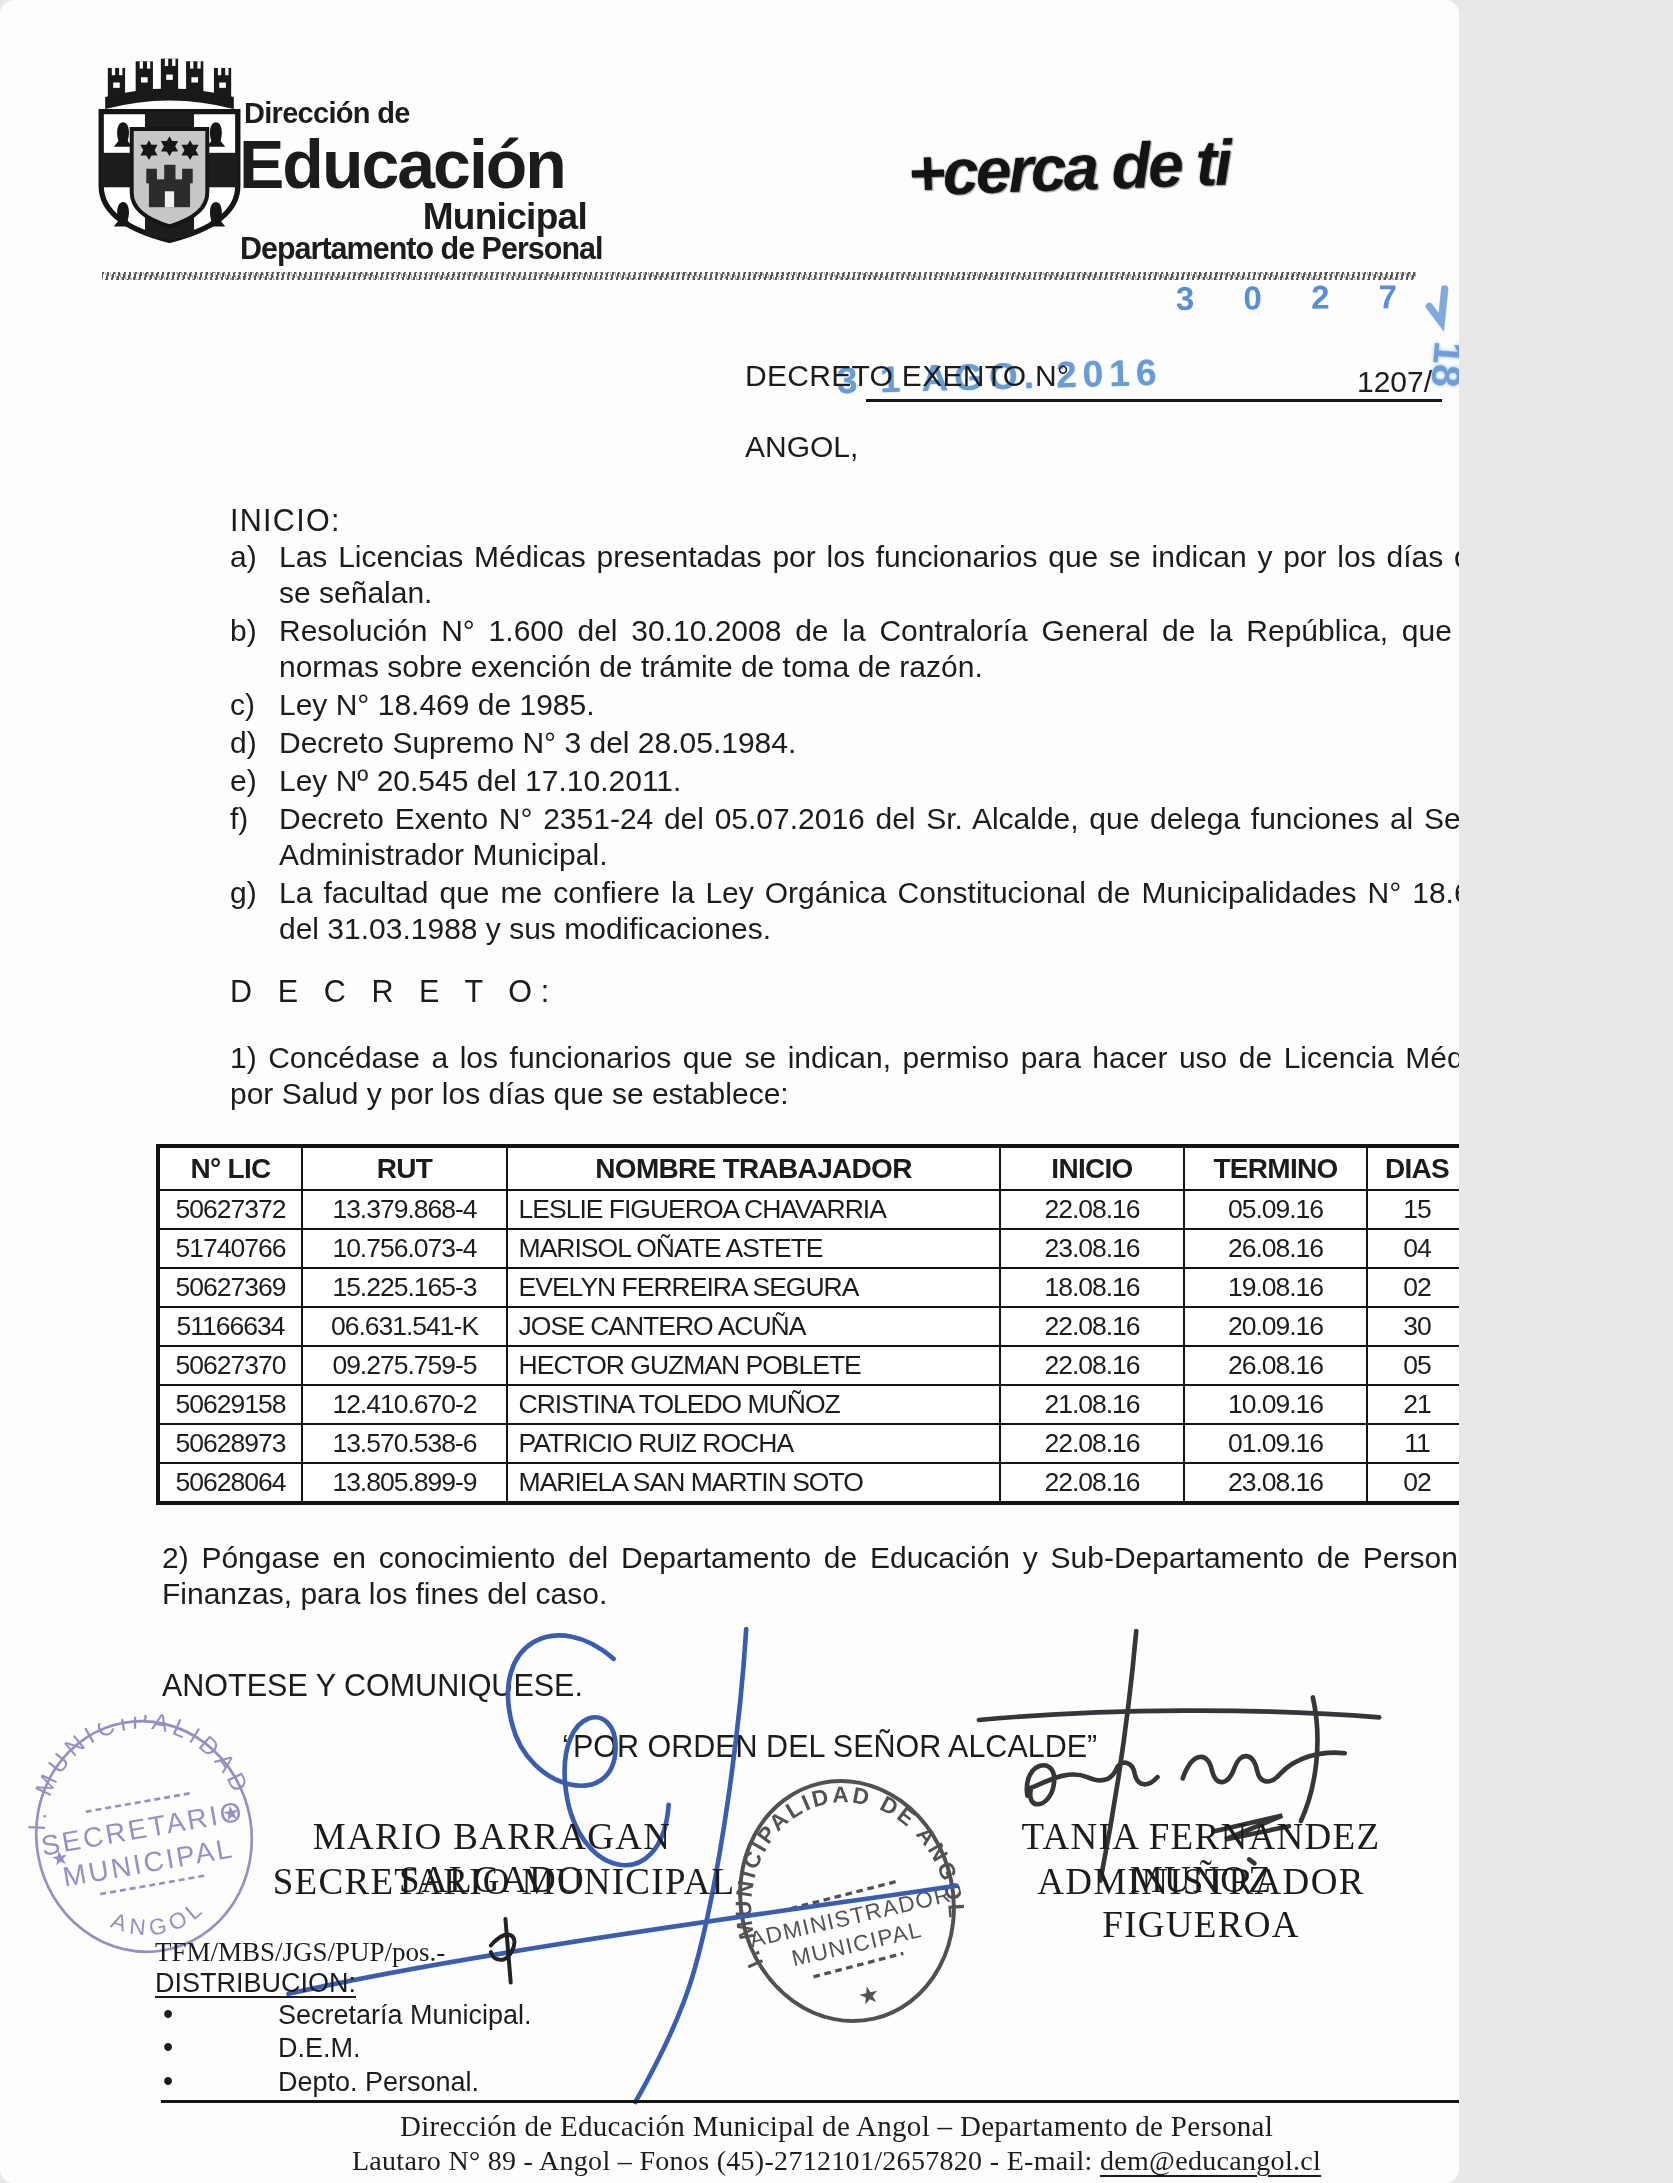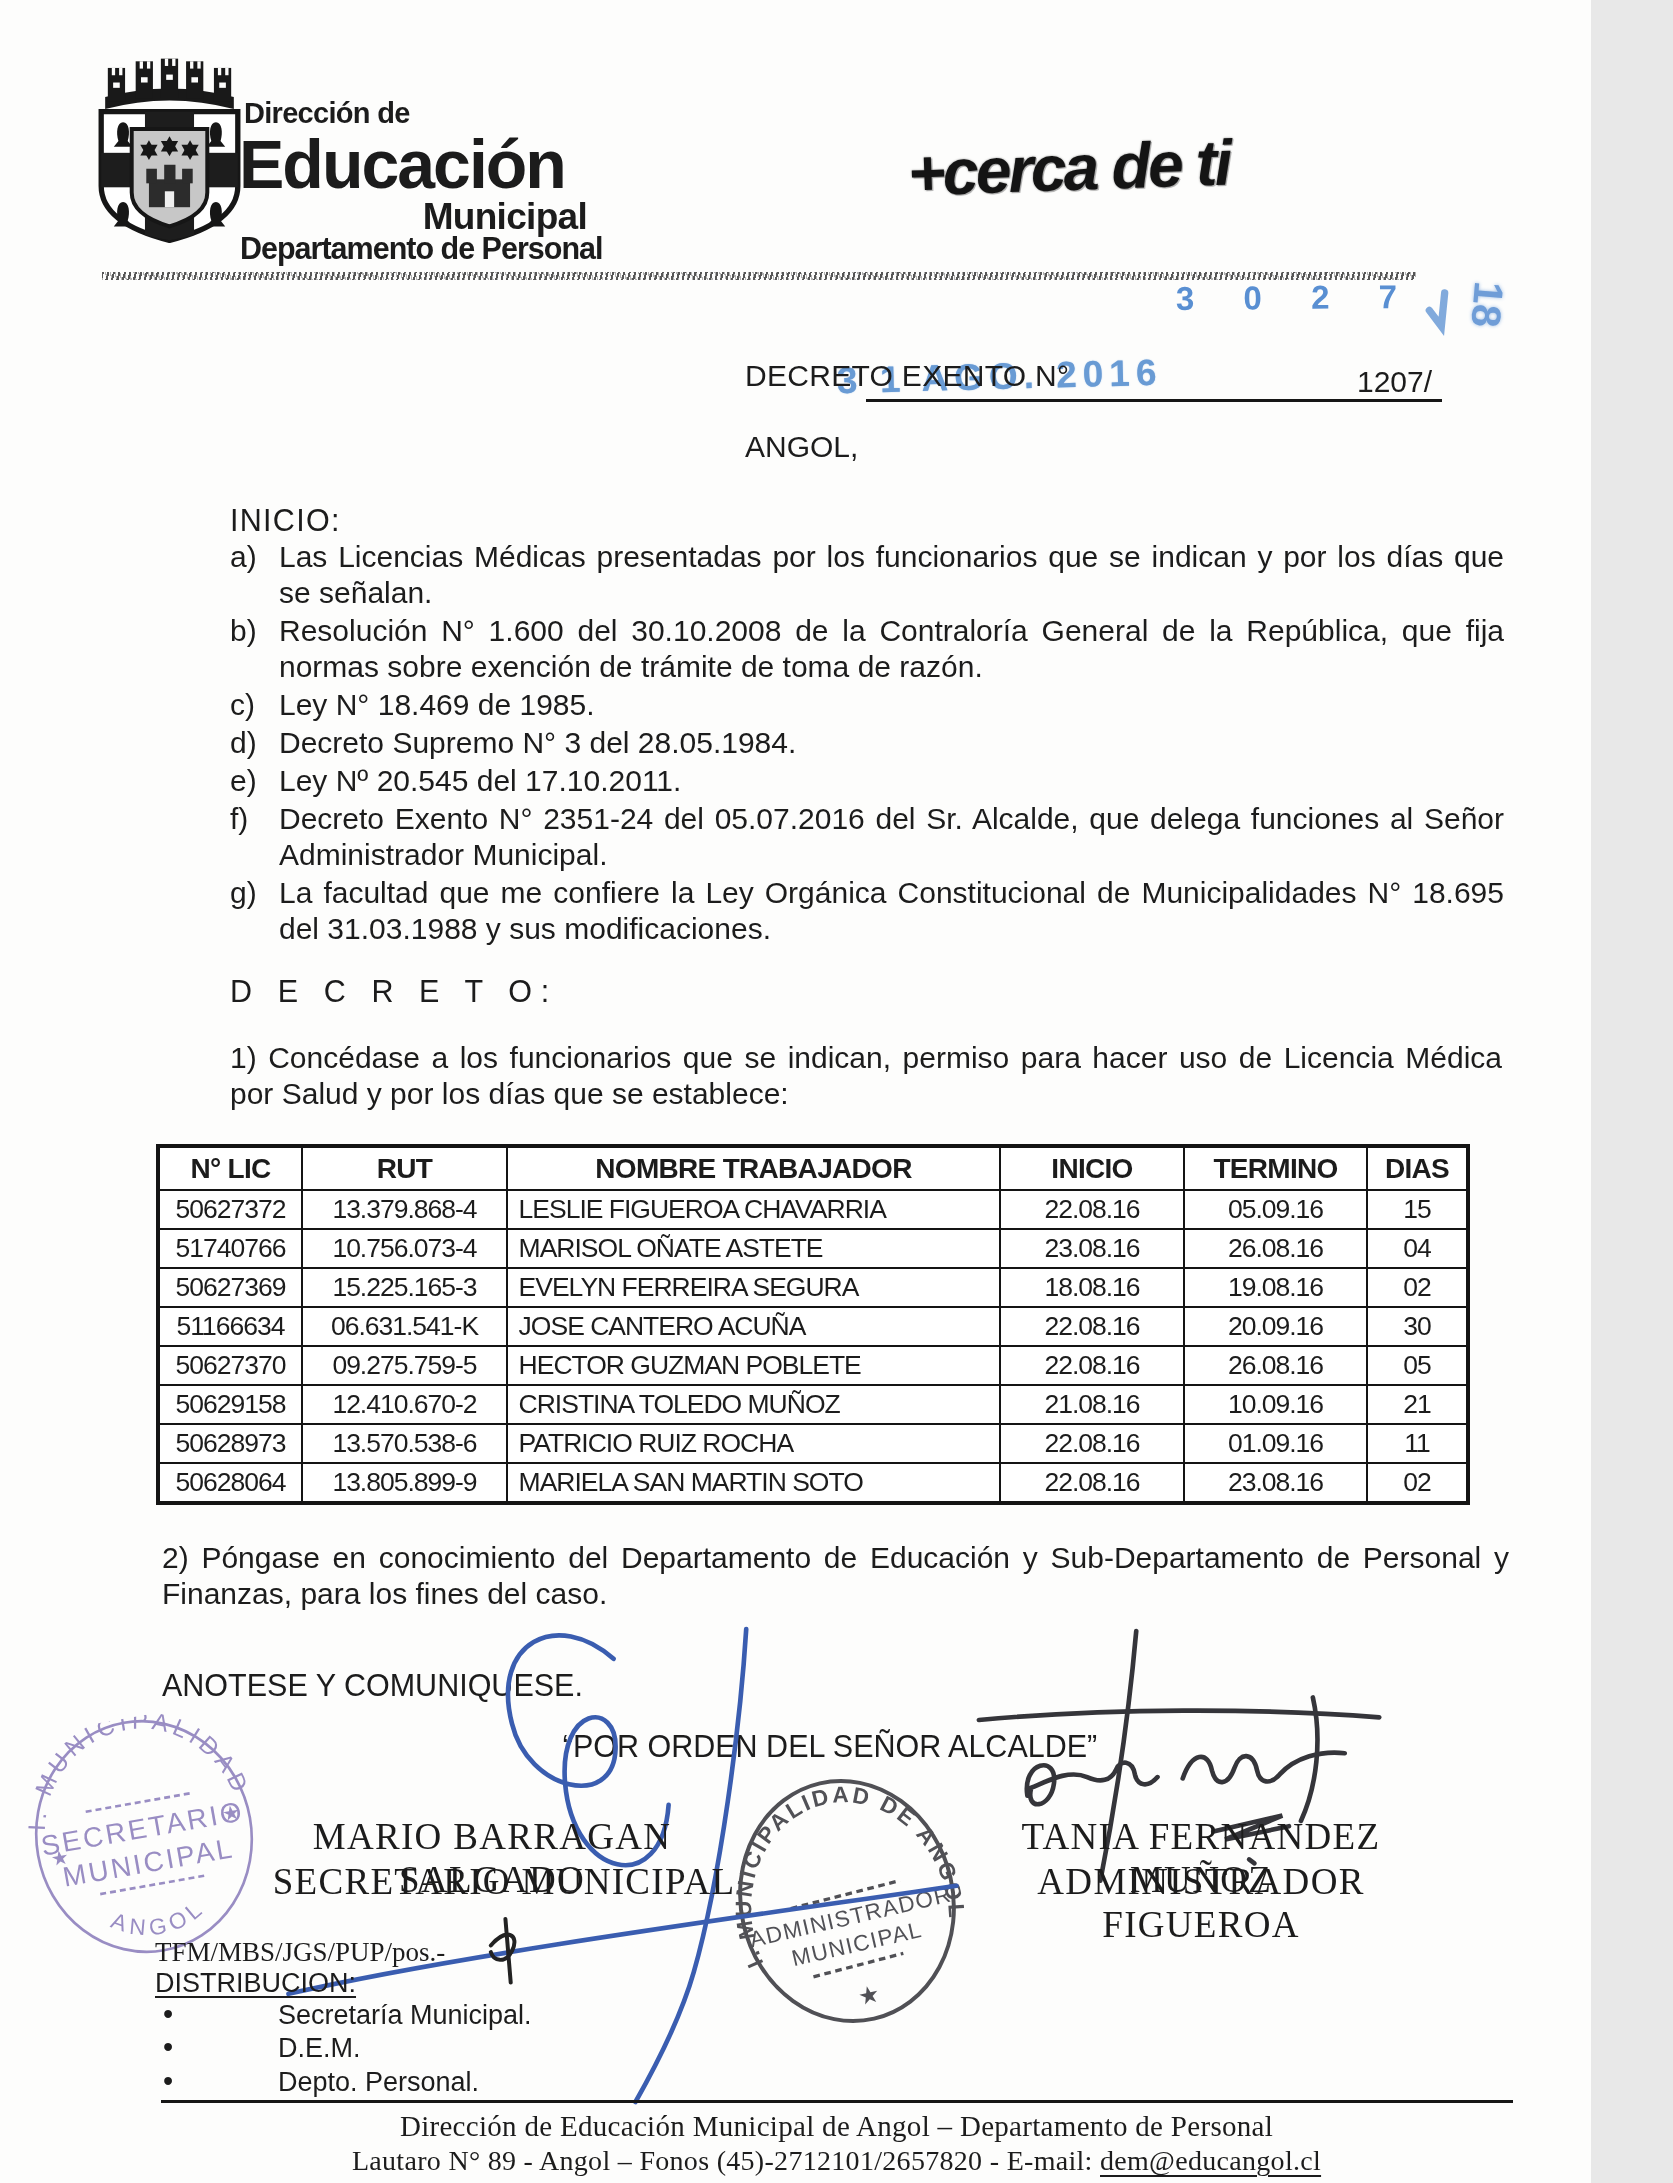--- a/index.html
+++ b/index.html
@@ -1,17 +1,17 @@
 <!DOCTYPE html>
 <html style="font-size:10.6px"><head>
 <meta charset="utf-8">
 <style>
   html,body{margin:0;padding:0;background:#e8e8e8;}
-  .page{position:relative;width:1591px;height:2183px;background:#fdfdfc;overflow:hidden;
-        font-family:"Liberation Sans",sans-serif;color:#1c1c1c;}
+  .page{position:relative;width:1459px;height:2183px;background:#fdfdfc;overflow:hidden;
+        font-family:"Liberation Sans",sans-serif;color:#1c1c1c;border-radius:14px;}
   .abs{position:absolute;}
 
   
   .hdr-line1{left:244px;top:97px;font-size:29px;font-weight:700;letter-spacing:-0.7px;}
   .hdr-line2{left:239px;top:125px;font-size:68px;font-weight:700;letter-spacing:-2px;}
   .hdr-line3{left:239px;top:196px;width:348px;text-align:right;font-size:37px;font-weight:700;letter-spacing:-0.7px;}
   .hdr-line4{left:240px;top:231px;font-size:30.5px;font-weight:700;letter-spacing:-1px;}
   .slogan{left:908px;top:131px;font-size:64px;font-weight:700;font-style:italic;
           letter-spacing:-2.7px;transform:rotate(-2deg);color:#141414;
           text-shadow:0 0 2px rgba(20,20,20,.55), 1.3px 1.3px 0 rgba(20,20,20,.25);}

